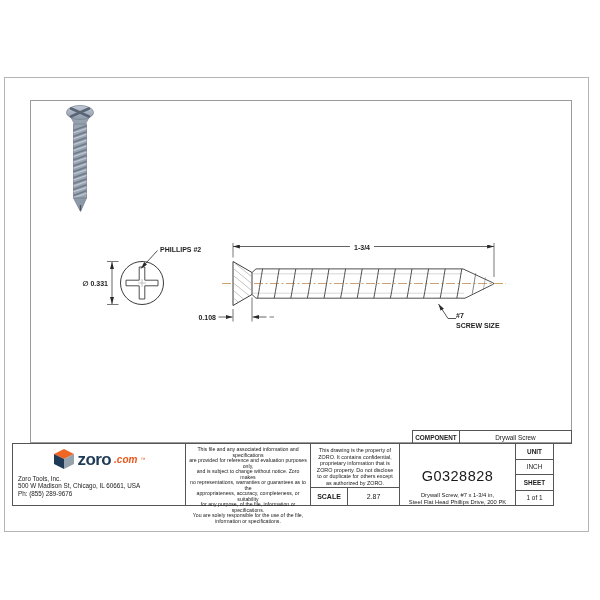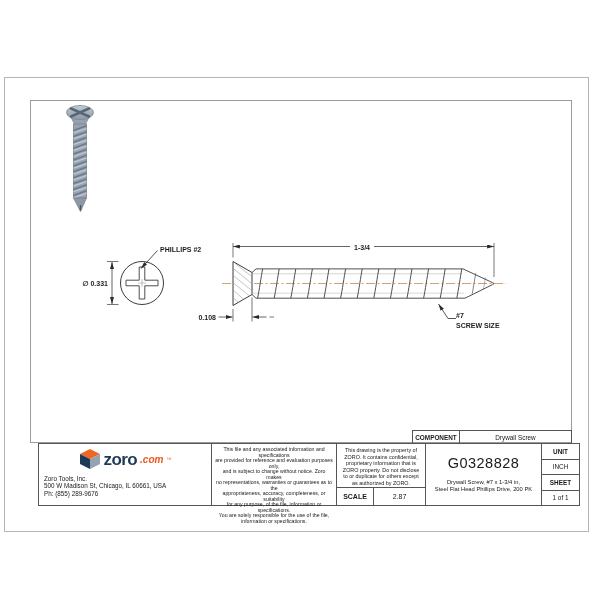--- a/index.html
+++ b/index.html
@@ -10,40 +10,40 @@
   #sheet{left:4px;top:77px;width:583px;height:453px;border:1px solid #b5b5b5;}
   #drawbox{left:30px;top:100px;width:540px;height:341px;border:1.5px solid #9b9b9b;}
   
   #art{left:0;top:0;width:600px;height:600px;pointer-events:none;}
   
   #comprow{left:412px;top:430px;width:158px;height:12px;border:1px solid #555;display:flex;}
   #comprow .lab{width:46px;border-right:1px solid #555;display:flex;align-items:center;justify-content:center;
                 font-size:6.4px;font-weight:bold;}
   #comprow .val{flex:1;display:flex;align-items:center;justify-content:center;font-size:6.4px;}
   
-  #tblock{left:38px;top:443px;width:540px;height:61px;border:1px solid #555;display:flex;}
+  #tblock{left:12px;top:443px;width:540px;height:61px;border:1px solid #555;display:flex;}
   .cell{position:relative;height:100%;box-sizing:border-box;}
   #cellA{width:173px;border-right:1px solid #555;}
   #cellB{width:125px;border-right:1px solid #555;}
   #cellC{width:89px;border-right:1px solid #555;display:flex;flex-direction:column;}
   #cellD{width:116px;border-right:1px solid #555;text-align:center;}
   #cellE{width:37px;display:flex;flex-direction:column;}
   #logoRow{display:flex;align-items:center;justify-content:center;gap:3px;margin-top:4px;}
   #brand{font-size:17px;font-weight:bold;color:#1f3a57;letter-spacing:-0.6px;line-height:17px;}
   #tld{font-size:10px;font-weight:bold;color:#e8571c;font-style:italic;}
   #tm{font-size:5px;color:#e8571c;vertical-align:top;}
   #addr{margin-top:5px;padding-left:5px;font-size:6.3px;line-height:7.3px;white-space:pre-line;}
   #legal1{padding:3px 3px 0 3px;font-size:5.2px;line-height:5.5px;text-align:center;white-space:pre-line;}
   #legal2{height:43px;box-sizing:border-box;padding-top:3px;font-size:5.4px;line-height:6.6px;
           text-align:center;white-space:pre-line;}
   #scaleRow{flex:1;border-top:1px solid #555;display:flex;}
   #scaleRow .lab{width:36px;border-right:1px solid #555;display:flex;align-items:center;justify-content:center;
                  font-size:7px;font-weight:bold;}
   #scaleRow .val{flex:1;display:flex;align-items:center;justify-content:center;font-size:7px;}
-  #pn{margin-top:11px;font-size:14.5px;letter-spacing:0.5px;}
+  #pn{margin-top:24px;font-size:14.5px;letter-spacing:0.5px;}
   #desc{margin-top:8px;font-size:5.8px;line-height:6.8px;white-space:pre-line;}
   .erow{flex:1;display:flex;align-items:center;justify-content:center;font-size:6.4px;}
   .erow.b{font-weight:bold;}
   .erow + .erow{border-top:1px solid #555;}
   
   text{font-family:"Liberation Sans","DejaVu Sans",sans-serif;font-weight:bold;font-size:7px;fill:#1d1d1d;}
 </style>
 </head>
 <body>
 

